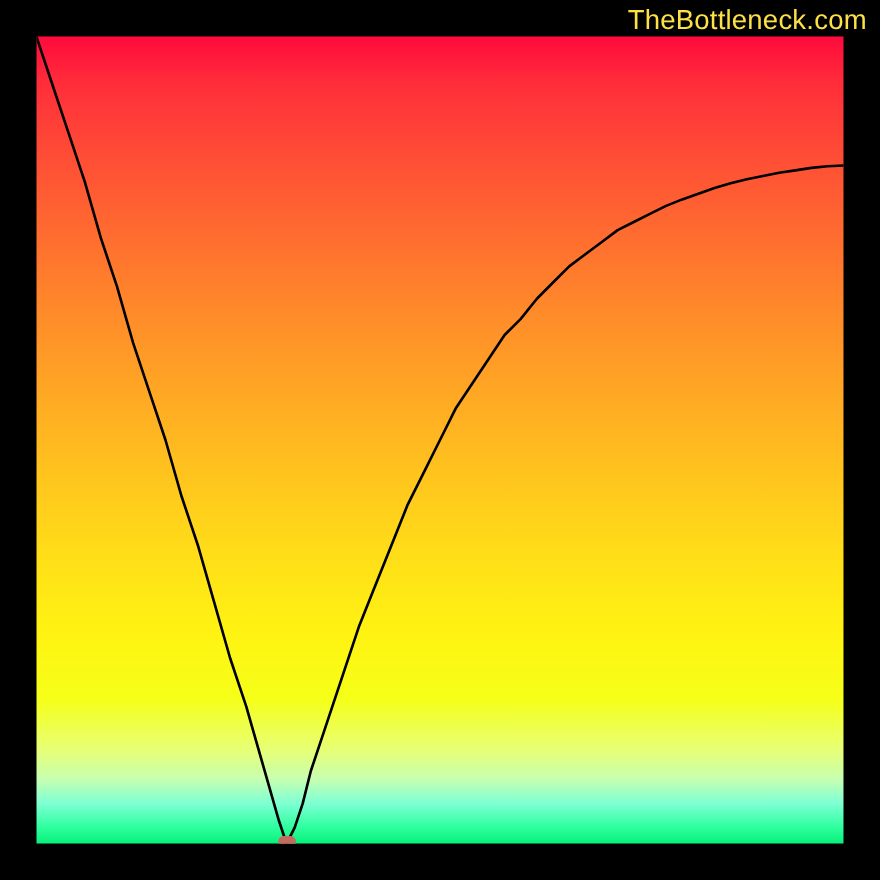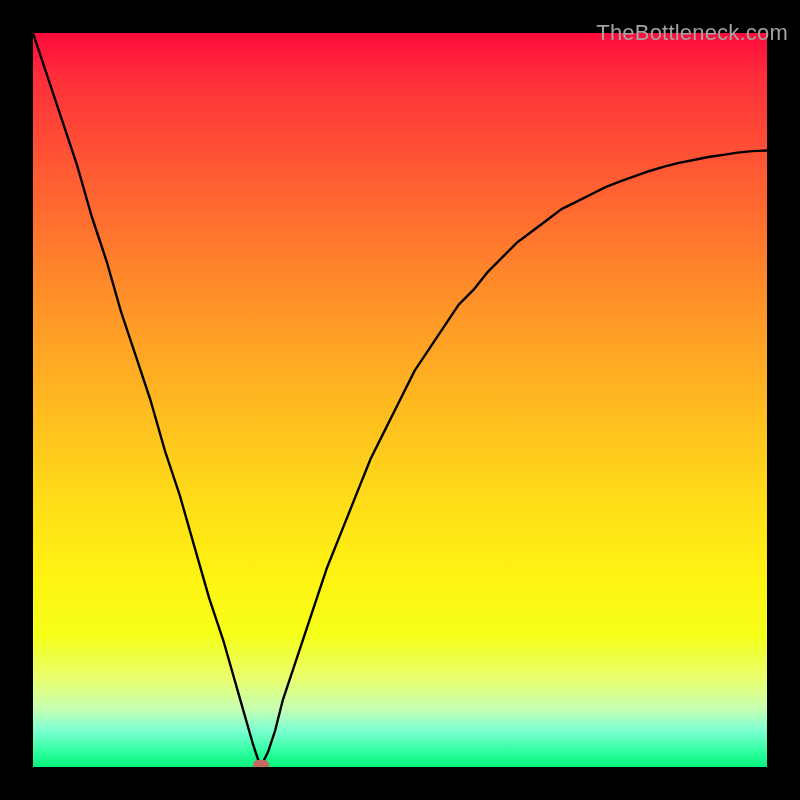--- a/index.html
+++ b/index.html
@@ -58,24 +58,24 @@
   .marker {
     position: absolute;
     width: 16px;
     height: 10px;
     border-radius: 5px;
     background: #c66a60;
     transform: translate(-50%, -50%);
   }
   .watermark {
     position: absolute;
-    top: 20px;
+    top: 4px;
     right: 12px;
-    color: #a3a3a3;
-    font-size: 22px;
+    color: #fde047;
+    font-size: 25px;
     letter-spacing: 0.2px;
     font-weight: 500;
   }
 </style>
 </head>
 <body>
 
 <div class="frame">
   <div class="plot">
     <div class="gradient"></div>

